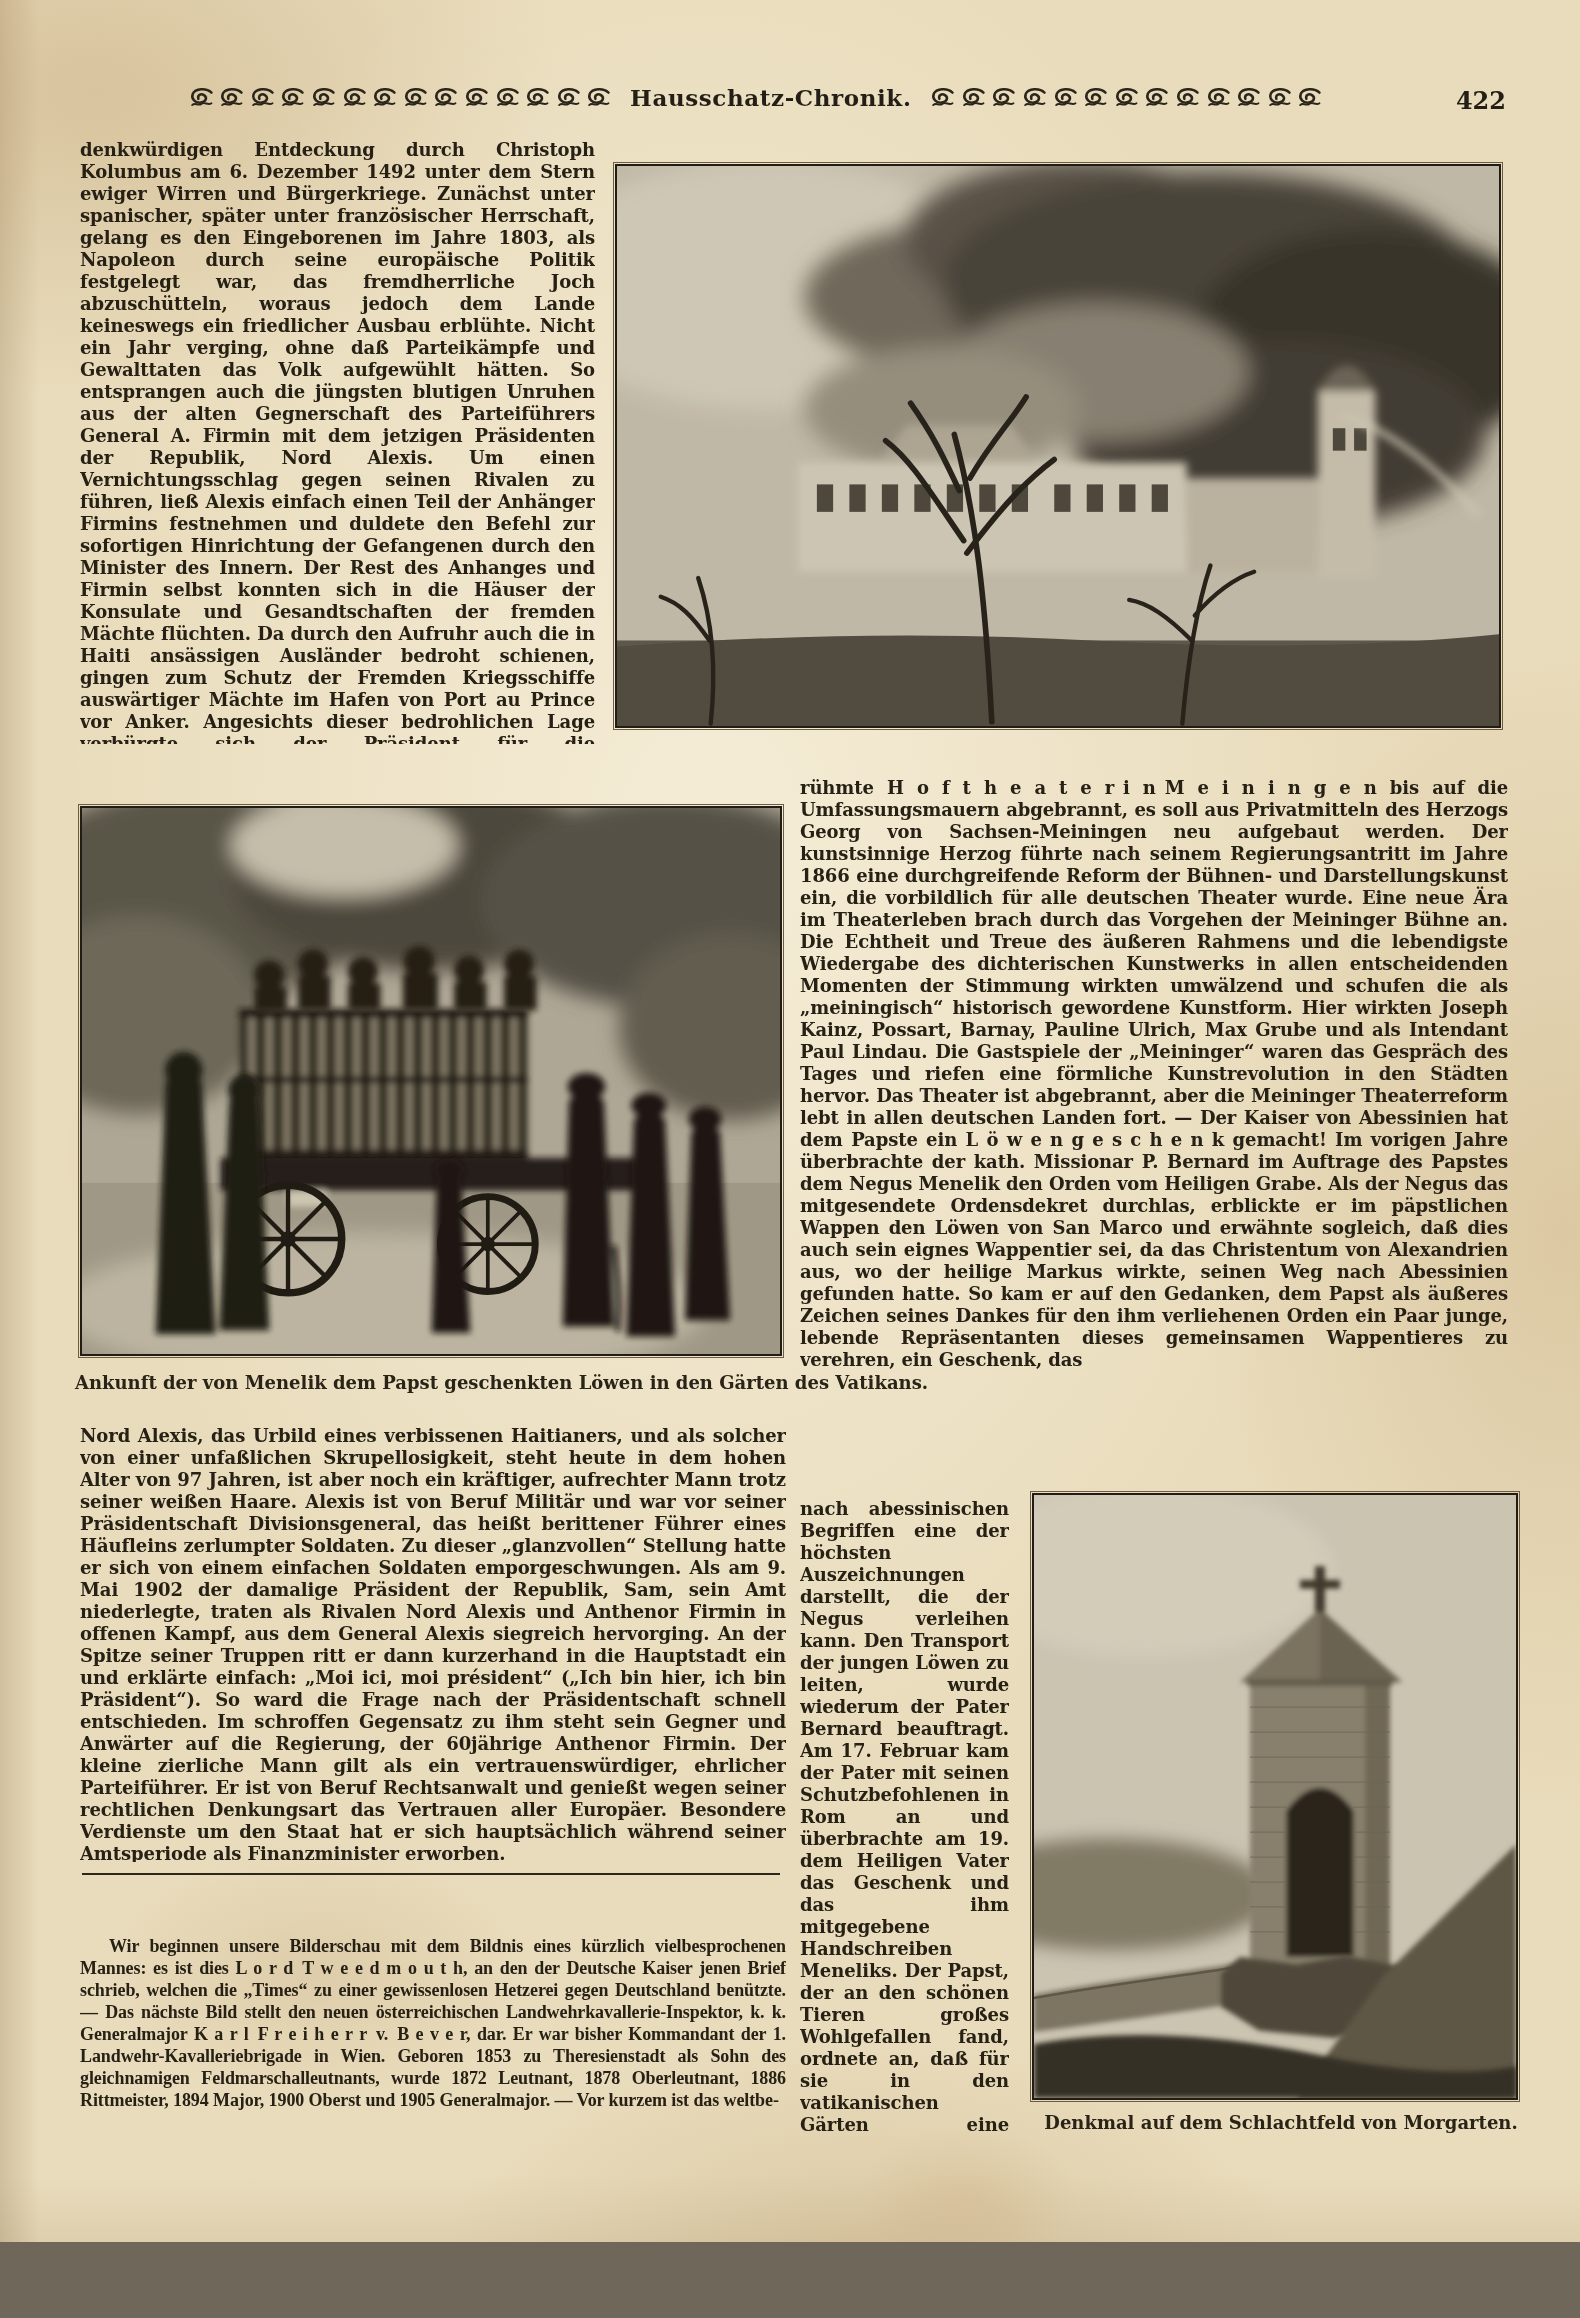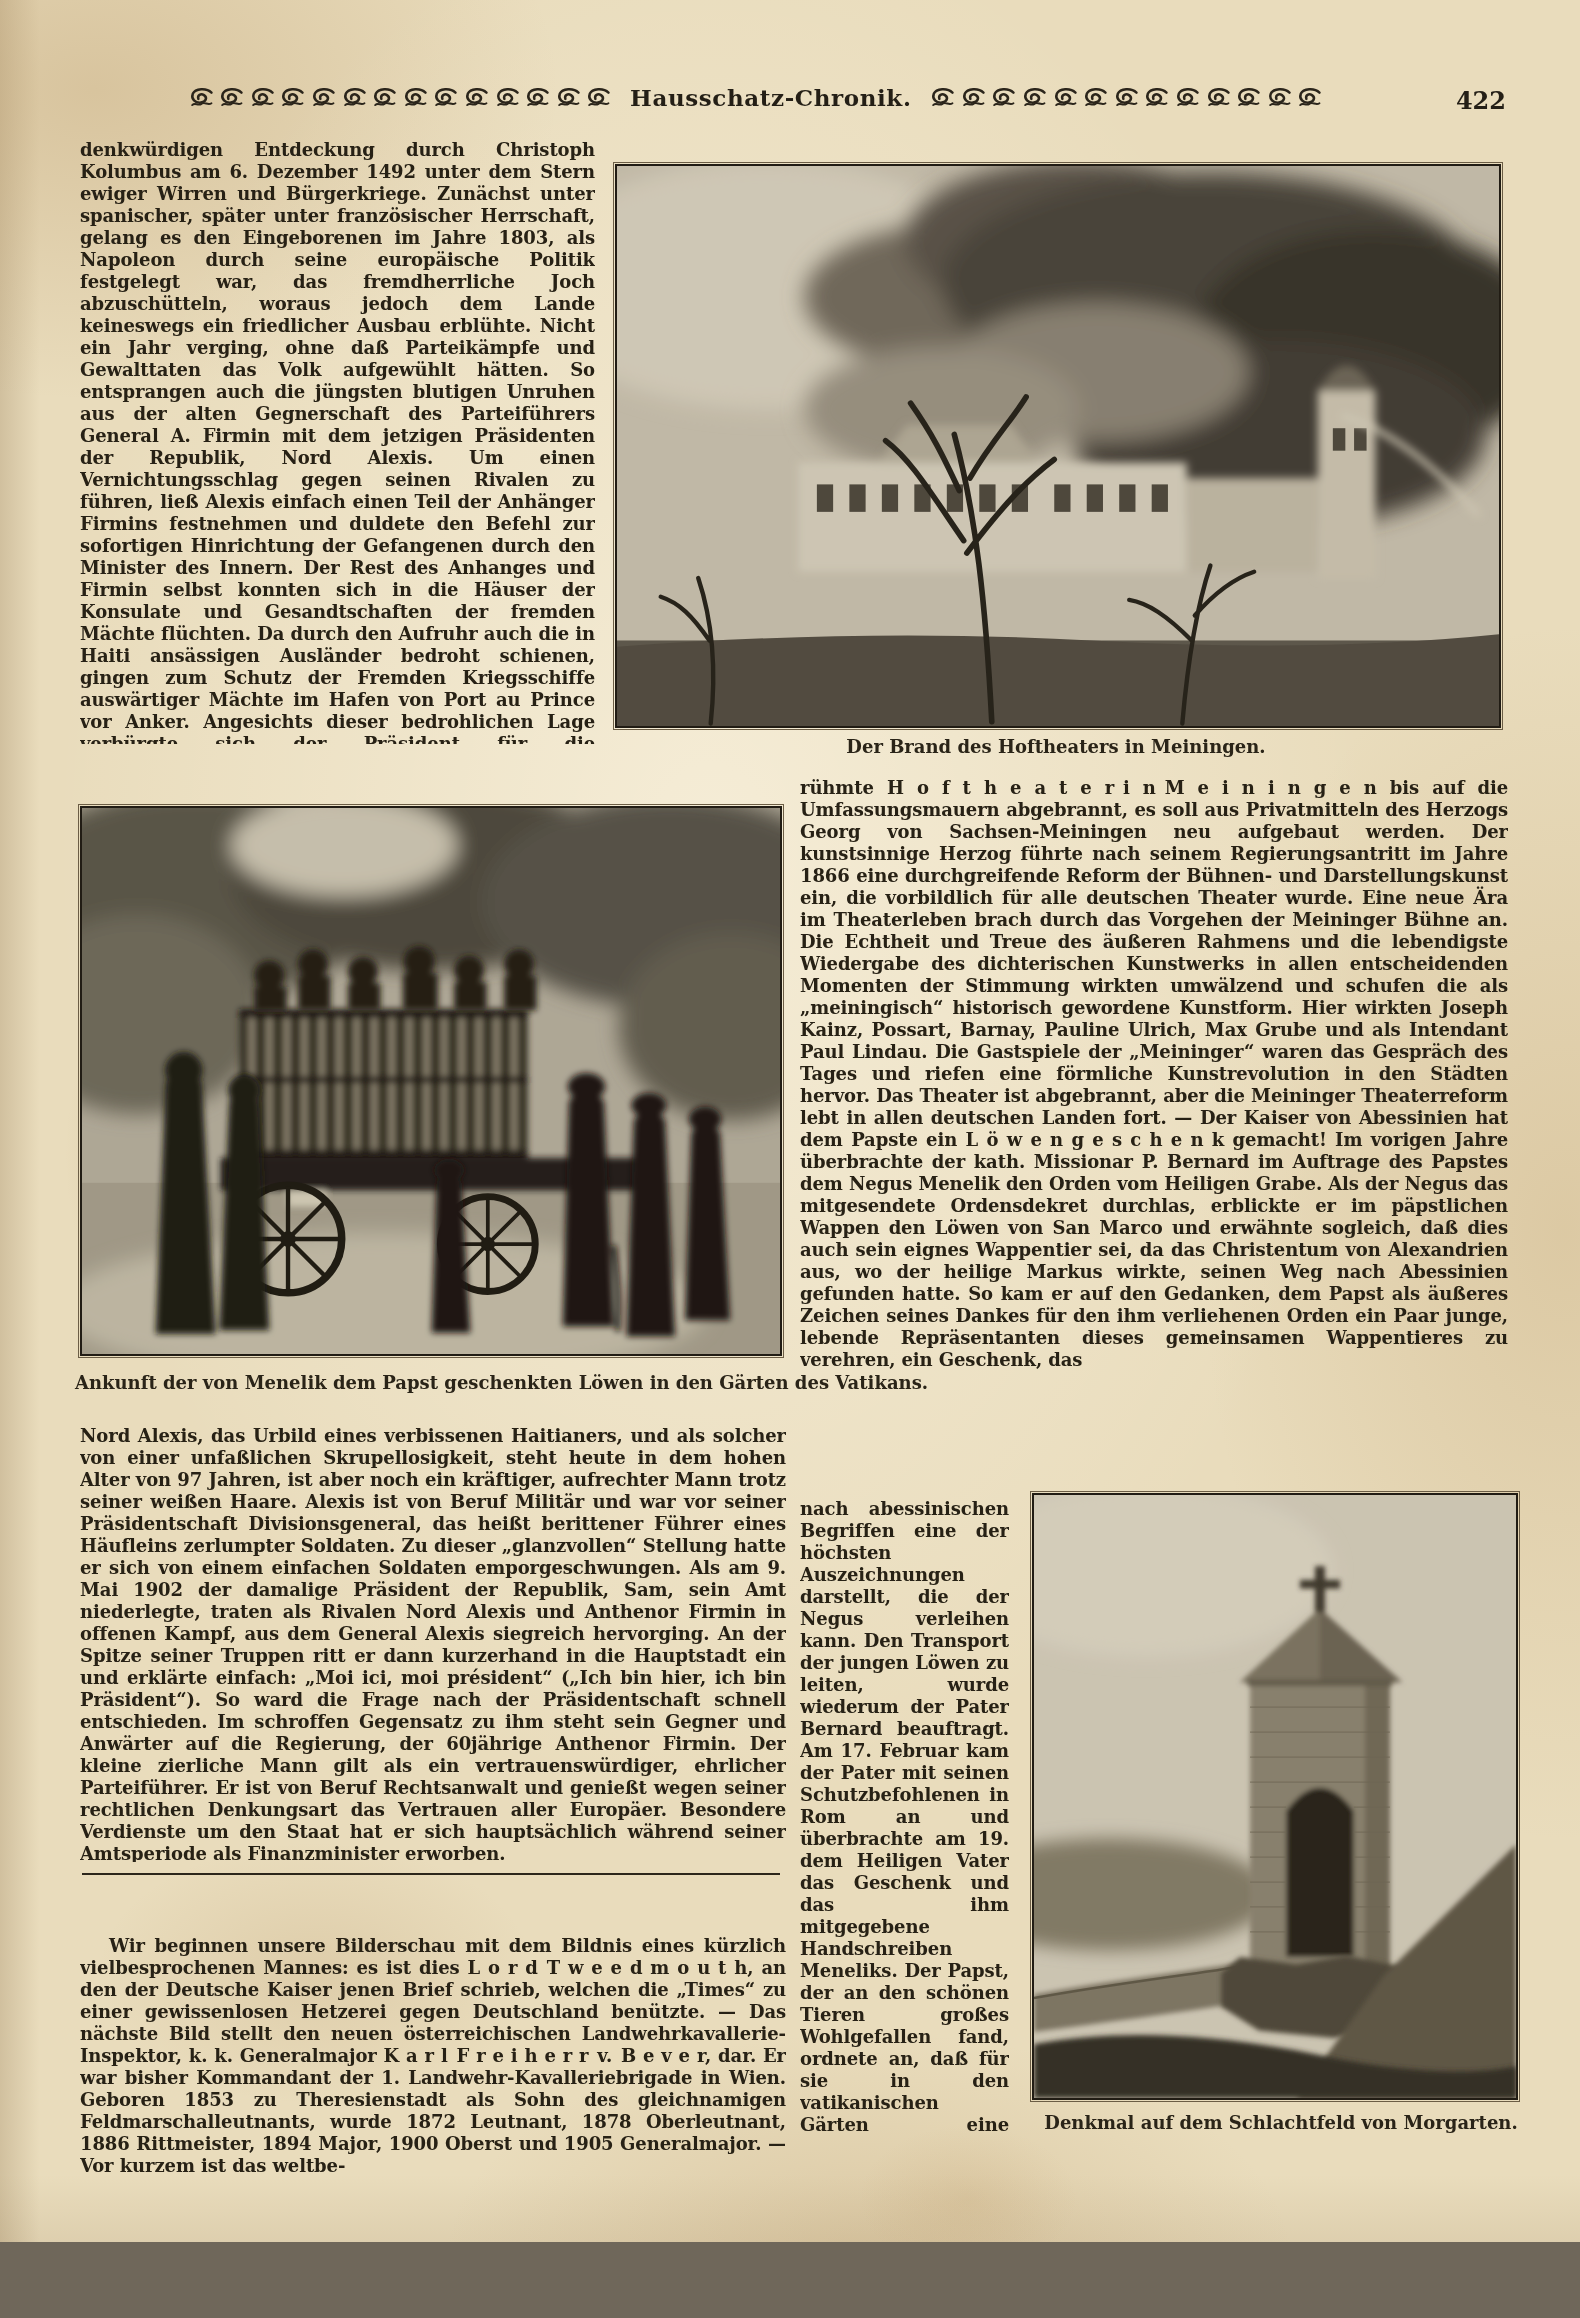--- a/index.html
+++ b/index.html
@@ -25,21 +25,21 @@
   .orn-row{display:flex;align-items:center;gap:5.6px;}
   .orn{width:25px;height:20.6px;flex:0 0 auto;}
   .orn svg{width:100%;height:100%;}
   .masthead-title{font-size:23px;font-weight:bold;letter-spacing:0.6px;white-space:nowrap;color:#241f16;padding:0 3.7px;}
   .page-number{position:absolute;right:74px;top:86px;font-size:24px;font-weight:bold;color:#241f16;}
 
   .textcol{
     position:absolute;text-align:justify;font-size:18px;line-height:22px;font-weight:bold;
     letter-spacing:-0.1px;color:#272115;overflow:hidden;
   }
-  .indent{text-indent:29px;}
+  .indent{text-indent:29px;font-family:Liberation Serif, serif;}
 
   .photo{
     position:absolute;background:#c9c2b2;border:2.5px solid #211c14;
     outline:0.6px solid #6b5d45;outline-offset:1.9px;overflow:hidden;
   }
   .photo svg{display:block;width:100%;height:100%;}
   .caption{
     position:absolute;text-align:center;font-size:18px;font-weight:bold;color:#2a2418;letter-spacing:0px;white-space:nowrap;
   }
 
@@ -277,21 +277,20 @@
       <g stroke="#1f1b15" fill="none" stroke-linecap="round">
         <path d="M600,890 C590,700 575,560 540,430 M555,600 C500,520 470,470 430,440 M560,620 C620,540 660,500 700,470 M548,520 C520,460 505,430 470,380 M565,500 C600,440 630,410 655,370" stroke-width="9"></path>
         <path d="M905,893 C915,780 930,700 950,640 M925,720 C960,680 990,660 1020,650 M920,760 C880,720 850,700 820,695" stroke-width="7"></path>
         <path d="M150,893 C160,800 150,720 130,660 M148,760 C120,720 100,700 70,690" stroke-width="7"></path>
       </g>
 
       <path d="M1380,560 C1300,470 1230,420 1160,400" stroke="#d9d2c0" stroke-width="8" fill="none" filter="url(#b2)"></path>
       <rect width="1412" height="897" fill="#7a6a4c" opacity="0.10"></rect>
     </svg>
   </div>
-  <div class="caption" style="left:615px;top:736px;width:882px;">Der Brand des Hoftheaters in Meiningen.</div>
 
   <div class="photo" style="left:80px;top:806px;width:698px;height:546px;">
     <svg viewBox="0 0 1118 874" preserveAspectRatio="none">
       <defs>
         <filter id="b3" x="-40%" y="-40%" width="180%" height="180%">
             <feGaussianBlur stdDeviation="16"></feGaussianBlur>
           </filter>
         <filter id="b4" x="-40%" y="-40%" width="180%" height="180%">
             <feGaussianBlur stdDeviation="5"></feGaussianBlur>
           </filter>

